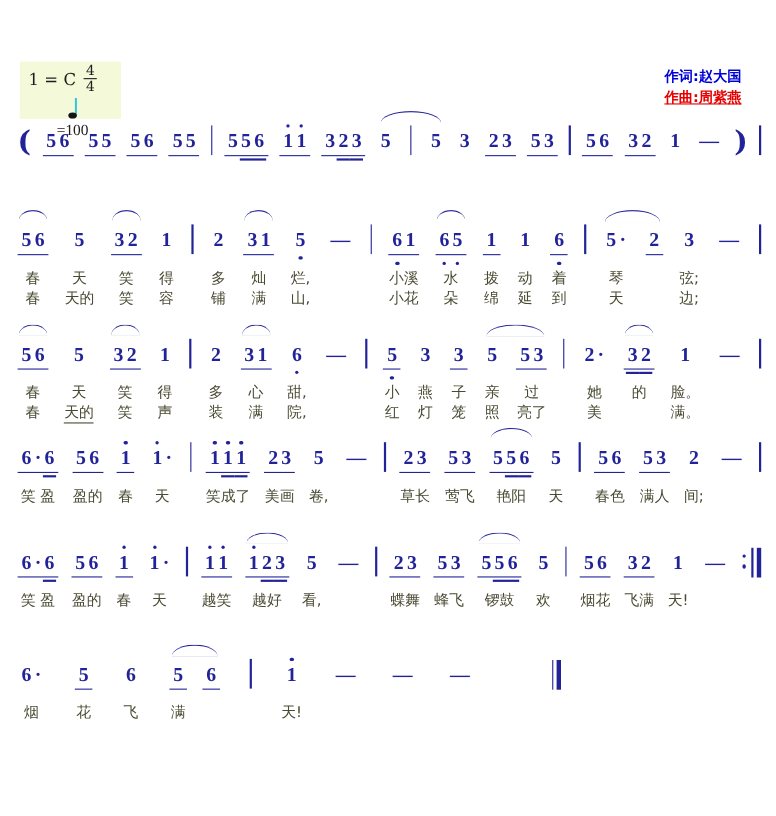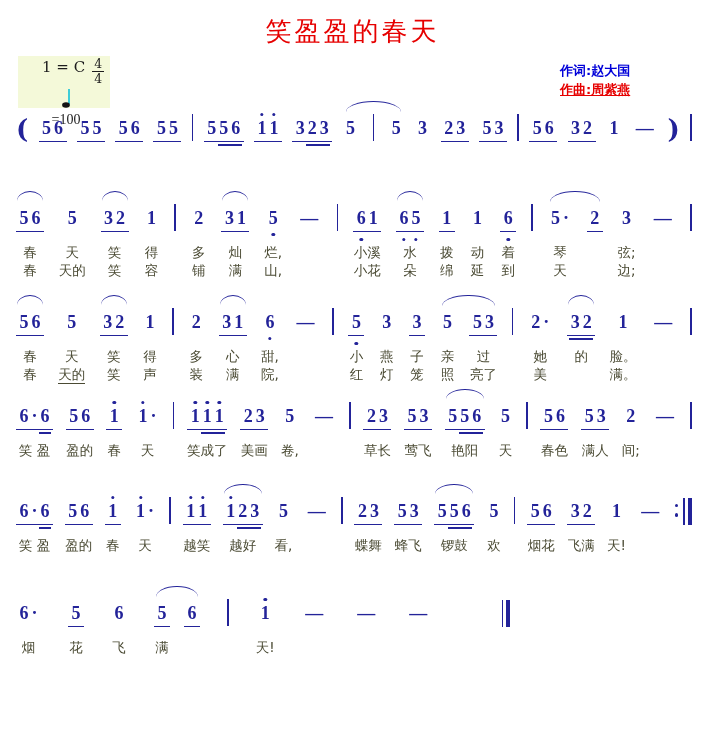--- a/index.html
+++ b/index.html
@@ -1,26 +1,26 @@
 <!DOCTYPE html>
 <html style="--title: #e60000; --cred1: #0000d9; --cred2: #e60000; --hl: #f4f9d9; --ink: #232399; --lyr: #4a4a33;"><head>
 <meta charset="utf-8">
 <style>
   html,body{margin:0;padding:0;background:#fff;}
   .page{position:relative;width:705px;height:742px;background:#fff;overflow:hidden;
         font-family:"DejaVu Sans",sans-serif;}
   .title{position:absolute;top:14px;left:0;width:100%;text-align:center;
          font-family:"DejaVu Serif","Liberation Serif",serif;
          font-size:26px;letter-spacing:3px;color:var(--title,#e60000);}
-  .credits{position:absolute;left:560px;top:61px;font-size:13px;font-weight:bold;line-height:19px;}
+  .credits{position:absolute;left:604px;top:61px;font-size:13px;font-weight:bold;line-height:19px;}
   .credit-lyr{color:var(--cred1,#0000d9);}
   .credit-comp{color:var(--cred2,#e60000);text-decoration:underline;}
   .keyblock{position:absolute;left:18px;top:56px;width:92px;height:52px;
             background:var(--hl,#f4f9d9);color:#1d1d1d;}
-  .keyrow{display:flex;align-items:flex-start;gap:7px;padding:2px 0 0 24px;
+  .keyrow{display:flex;align-items:center;gap:7px;padding:2px 0 0 8px;
           font-family:"DejaVu Serif",serif;font-size:15px;}
   .frac{display:inline-block;text-align:center;font-size:12.5px;line-height:12px;}
   .frac .num{border-bottom:1.2px solid #1d1d1d;padding:0 2px 1px;}
   .frac .den{padding-top:1px;}
   .temporow{display:flex;align-items:center;gap:2px;padding-left:4px;margin-top:2px;
             font-family:Liberation Serif, serif;font-size:14px;flex-direction:column;}
   
   .sys{position:absolute;left:16px;width:676px;display:flex;
        justify-content:space-between;align-items:flex-start;color:var(--ink,#232399);}
   .sys.left{justify-content:flex-start;gap:27px;}
@@ -52,21 +52,20 @@
   .repdots{display:flex;flex-direction:column;gap:6px;margin-bottom:8px;margin-right:2px;}
   .repdots i{width:3.6px;height:3.6px;border-radius:50%;background:currentColor;}
   .thin{width:1.7px;height:27px;background:currentColor;}
   .thick{width:4px;height:27px;background:currentColor;}
   .fin{display:flex;align-items:flex-end;gap:3px;margin-left:44px;}
 </style>
 </head>
 <body>
 
 <div class="page">
-  <div class="title">笑盈盈的春天</div>
 
   <div class="credits">
     <div class="credit-lyr">作词:赵大国</div>
     <div class="credit-comp">作曲:周紫燕</div>
   </div>
 
   <div class="keyblock">
     <div class="keyrow">
       <span>1 = C</span>
       <span class="frac">

